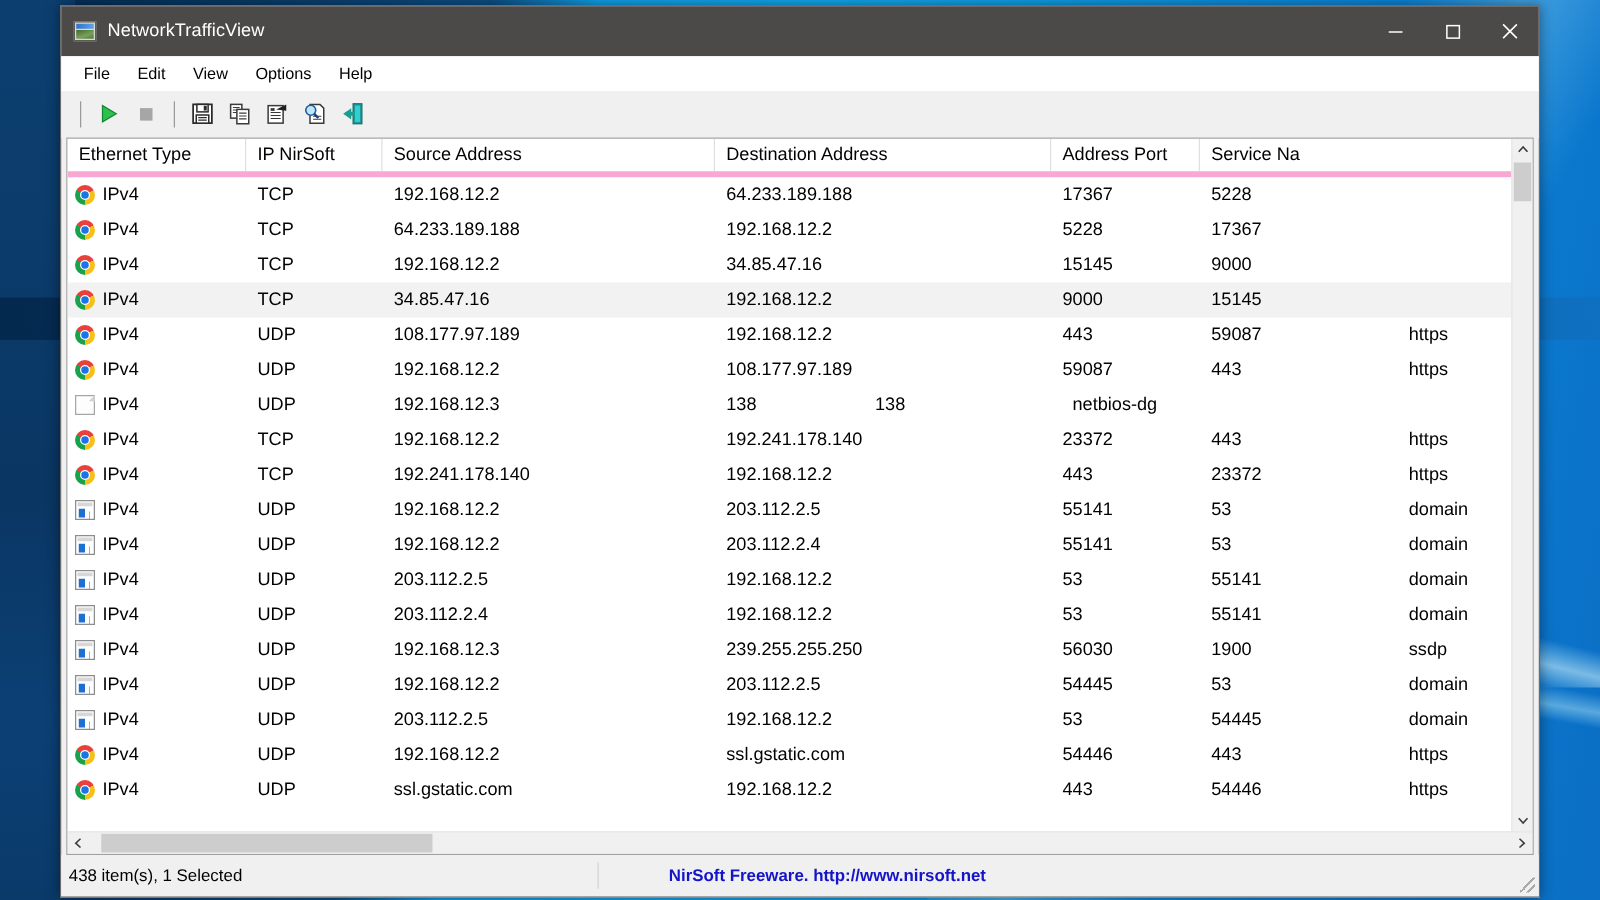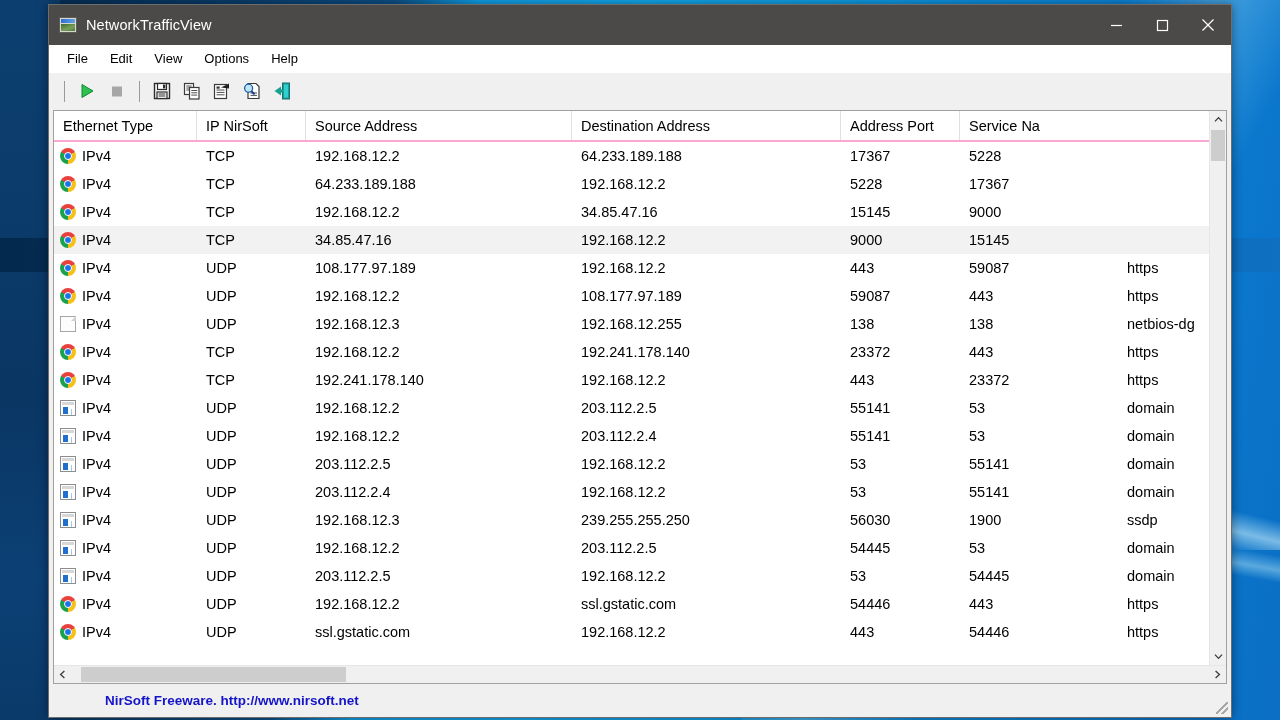--- a/index.html
+++ b/index.html
@@ -126,21 +126,21 @@
     overflow: hidden;
     position: relative;
   }
   #listinner { flex: 1 1 auto; display: flex; min-height: 0; }
   #listcols { flex: 1 1 auto; display: flex; flex-direction: column; min-width: 0; overflow: hidden; }
 
   #header {
     height: 31px; flex: 0 0 31px;
     display: flex; align-items: stretch;
     background: #ffffff;
-    border-bottom: 2px solid #f9a8d4;
+    border-bottom: 5px solid #f9a8d4;
     user-select: none;
   }
   #header .hcell {
     display: flex; align-items: center;
     font-size: 14.5px; color: #000;
     padding-left: 9px;
     border-right: 1px solid #e0e0e0;
     overflow: hidden; white-space: nowrap;
     flex: 0 0 auto;
   }
@@ -453,21 +453,20 @@
               <div class="cell c5" style="flex: 0 0 158px; width: 158px;">443</div>
               <div class="cell c6" style="flex: 0 0 100px; width: 100px;">https</div>
             </div>
             <div class="row">
               <div class="cell c0" style="flex: 0 0 143px; width: 143px;">
                 <span class="ico ico-doc"></span>
                 <span class="ilabel">IPv4</span>
               </div>
               <div class="cell c1" style="flex: 0 0 109px; width: 109px;">UDP</div>
               <div class="cell c2" style="flex: 0 0 266px; width: 266px;">192.168.12.3</div>
-              <div class="cell c3" style="flex: 0 0 269px; width: 269px;">192.168.12.255</div>
               <div class="cell c4" style="flex: 0 0 119px; width: 119px;">138</div>
               <div class="cell c5" style="flex: 0 0 158px; width: 158px;">138</div>
               <div class="cell c6" style="flex: 0 0 100px; width: 100px;">netbios-dg</div>
             </div>
             <div class="row">
               <div class="cell c0" style="flex: 0 0 143px; width: 143px;">
                 <span class="ico ico-chrome"></span>
                 <span class="ilabel">IPv4</span>
               </div>
               <div class="cell c1" style="flex: 0 0 109px; width: 109px;">TCP</div>
@@ -628,19 +627,20 @@
       </div>
       <div class="sbtn">
         <svg width="7" height="9" viewBox="0 0 7 9">
           <polyline points="1.6,1 5.4,4.5 1.6,8" fill="none" stroke="#3d3d3d" stroke-width="1.3"></polyline>
         </svg>
       </div>
     </div>
   </div>
 
   <div id="statusbar">
+    <div class="pane pane1">438 item(s), 1 Selected</div>
     <div class="pane pane2">
       <span class="nirsoft">NirSoft Freeware.  http://www.nirsoft.net</span>
     </div>
     <div class="grip"></div>
   </div>
 
 </div>
 
 </body></html>

